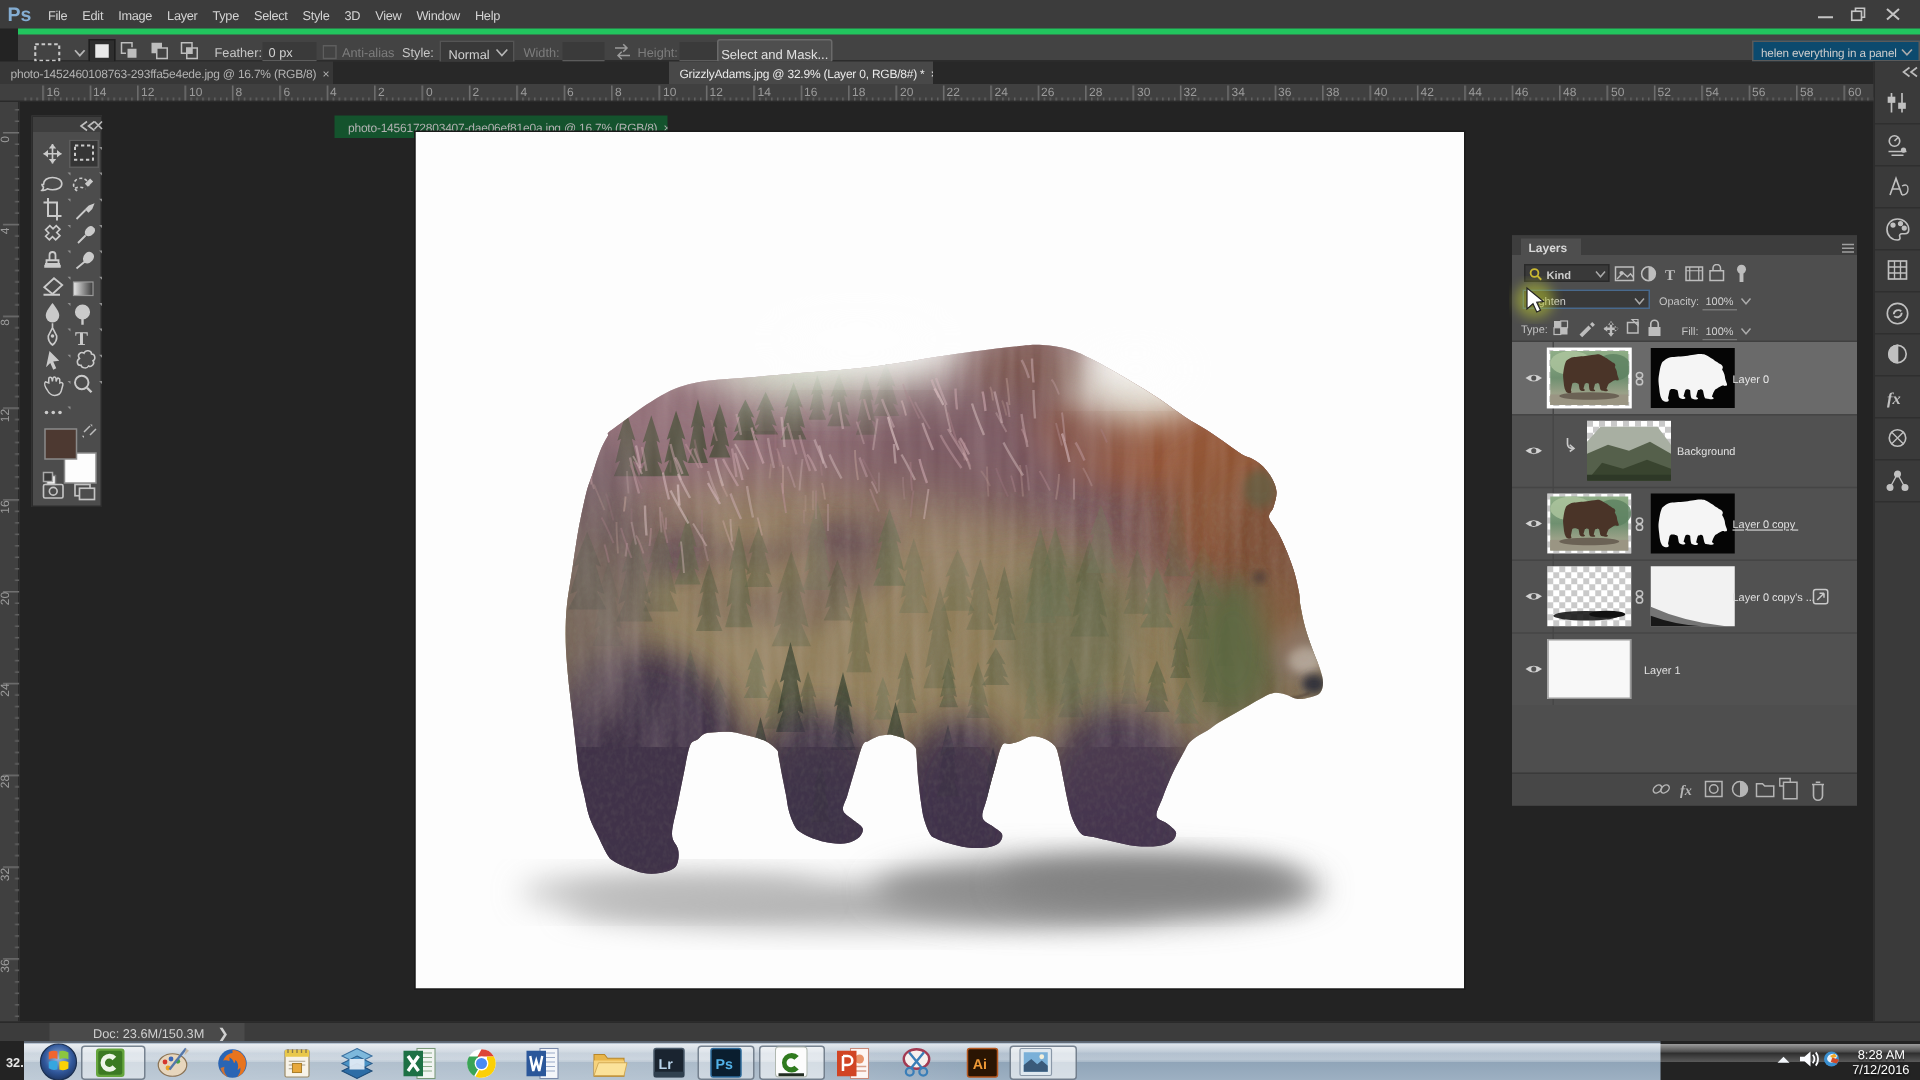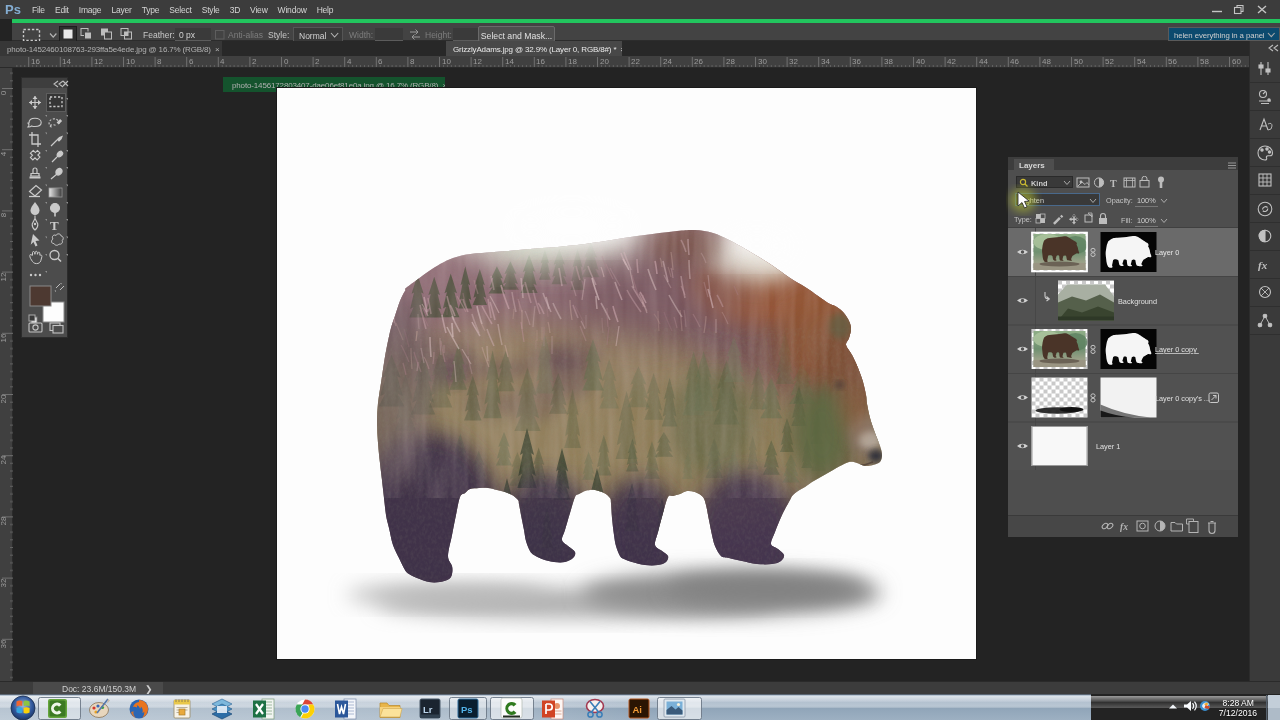--- a/index.html
+++ b/index.html
@@ -33,21 +33,21 @@
 
 #layers { position:absolute; left:1008px; top:157px; width:230px; height:380px; background:#4e4e4e; }
 
 
 #strip { position:absolute; left:1249px; top:41px; width:31px; height:640px; background:#3a3a3a; border-left:1px solid #2c2c2c; }
 
 
 #status { position:absolute; left:0; top:681px; width:1280px; height:13px; background:#3c3c3c; border-top:1px solid #2a2a2a; }
 
 
-#taskbar { position:absolute; left:0; top:694px; width:1091px; height:26px;
+#taskbar { position:absolute; left:16px; top:694px; width:1091px; height:26px;
   background:linear-gradient(180deg,#b9c6d4 0%,#a9b9c9 45%,#8fa4b8 50%,#9db0c2 100%);
   border-top:1px solid #5a6572; }
 </style>
 </head>
 <body>
 <div id="app">
   <div id="titlebar">
     <div id="pslogo">Ps</div>
     <div id="menus"><span>File</span><span>Edit</span><span>Image</span><span>Layer</span><span>Type</span><span>Select</span><span>Style</span><span>3D</span><span>View</span><span>Window</span><span>Help</span></div>
     <svg class="abs" style="left:1211px;top:4px" width="60" height="11">

